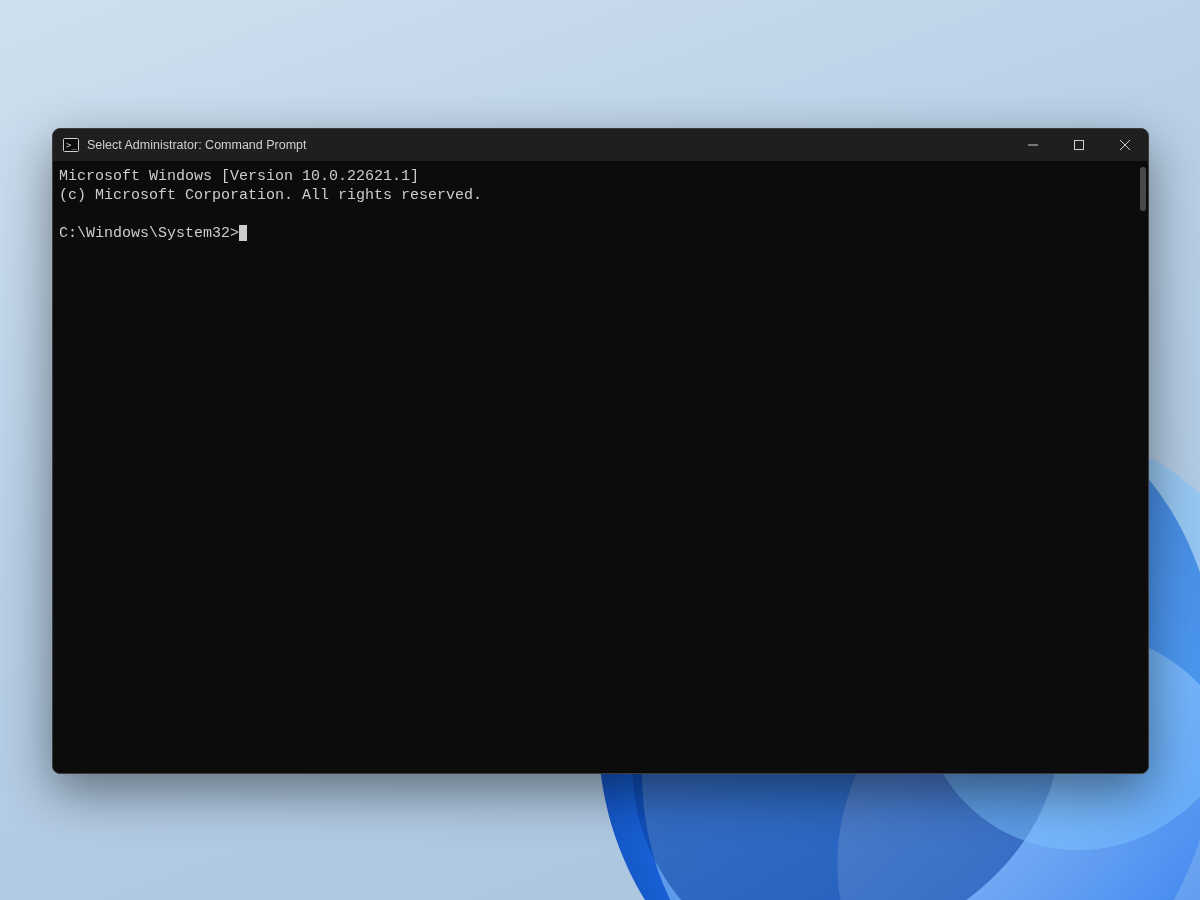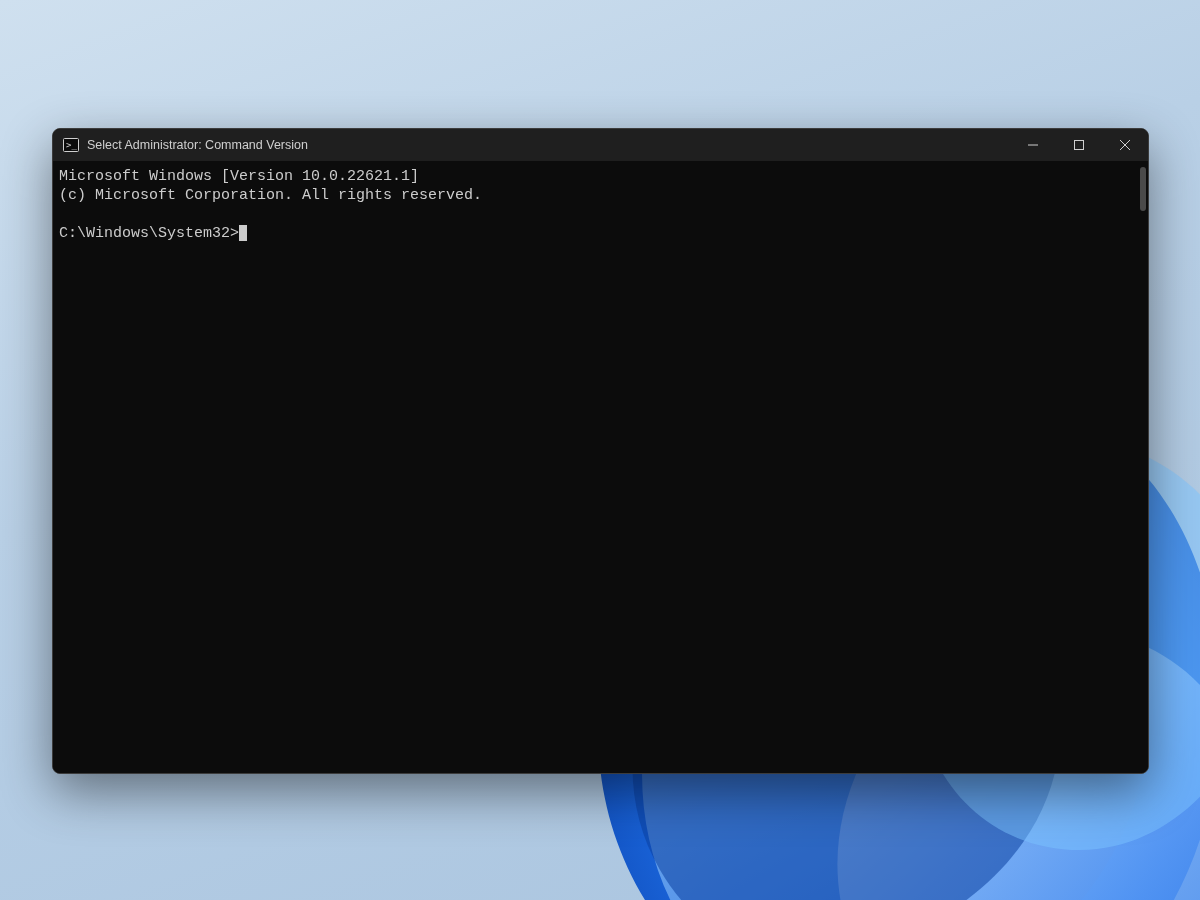--- a/index.html
+++ b/index.html
@@ -133,21 +133,21 @@
   </svg>
 
   <div class="window">
     <div class="titlebar">
       <span class="app-icon">
         <svg viewBox="0 0 16 16">
           <rect x="0.5" y="1.5" width="15" height="13" rx="1" fill="#0c0c0c" stroke="#cfcfcf" stroke-width="1"></rect>
           <text x="3" y="11" font-size="9" font-family="Consolas,monospace" fill="#cfcfcf">&gt;_</text>
         </svg>
       </span>
-      <span class="title-text">Select Administrator: Command Version</span>
+      <span class="title-text">Select Administrator: Command Prompt</span>
       <span class="spacer"></span>
       <div class="win-controls">
         <div class="win-btn">
           <svg viewBox="0 0 10 10">
               <line x1="0" y1="5" x2="10" y2="5" stroke="currentColor" stroke-width="1"></line>
             </svg>
         </div>
         <div class="win-btn">
           <svg viewBox="0 0 10 10">
               <rect x="0.5" y="0.5" width="9" height="9" fill="none" stroke="currentColor" stroke-width="1"></rect>

